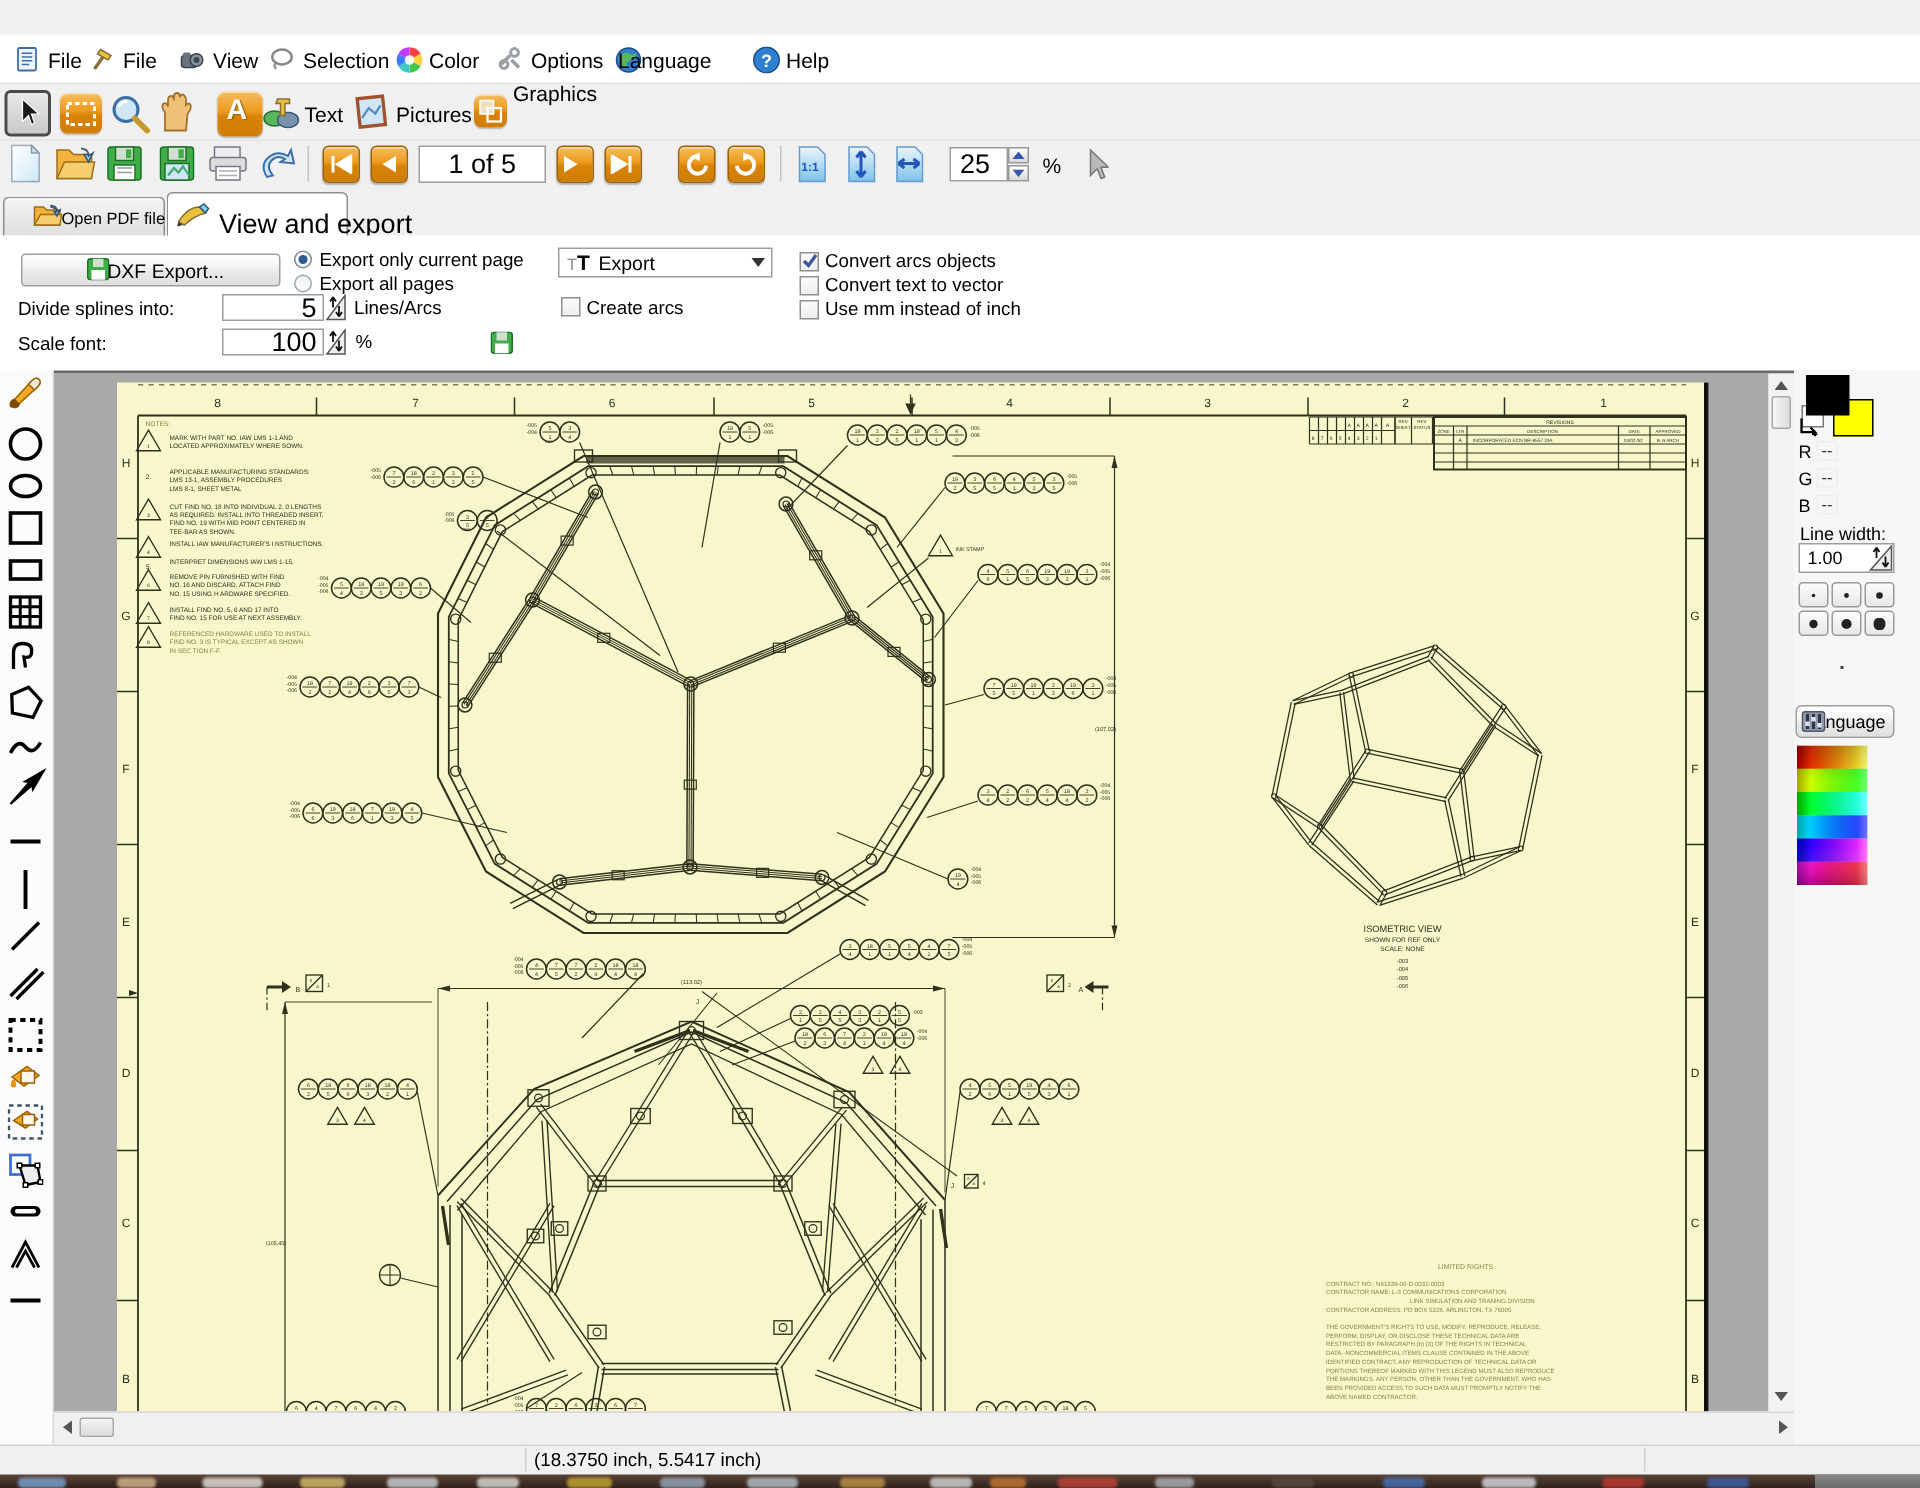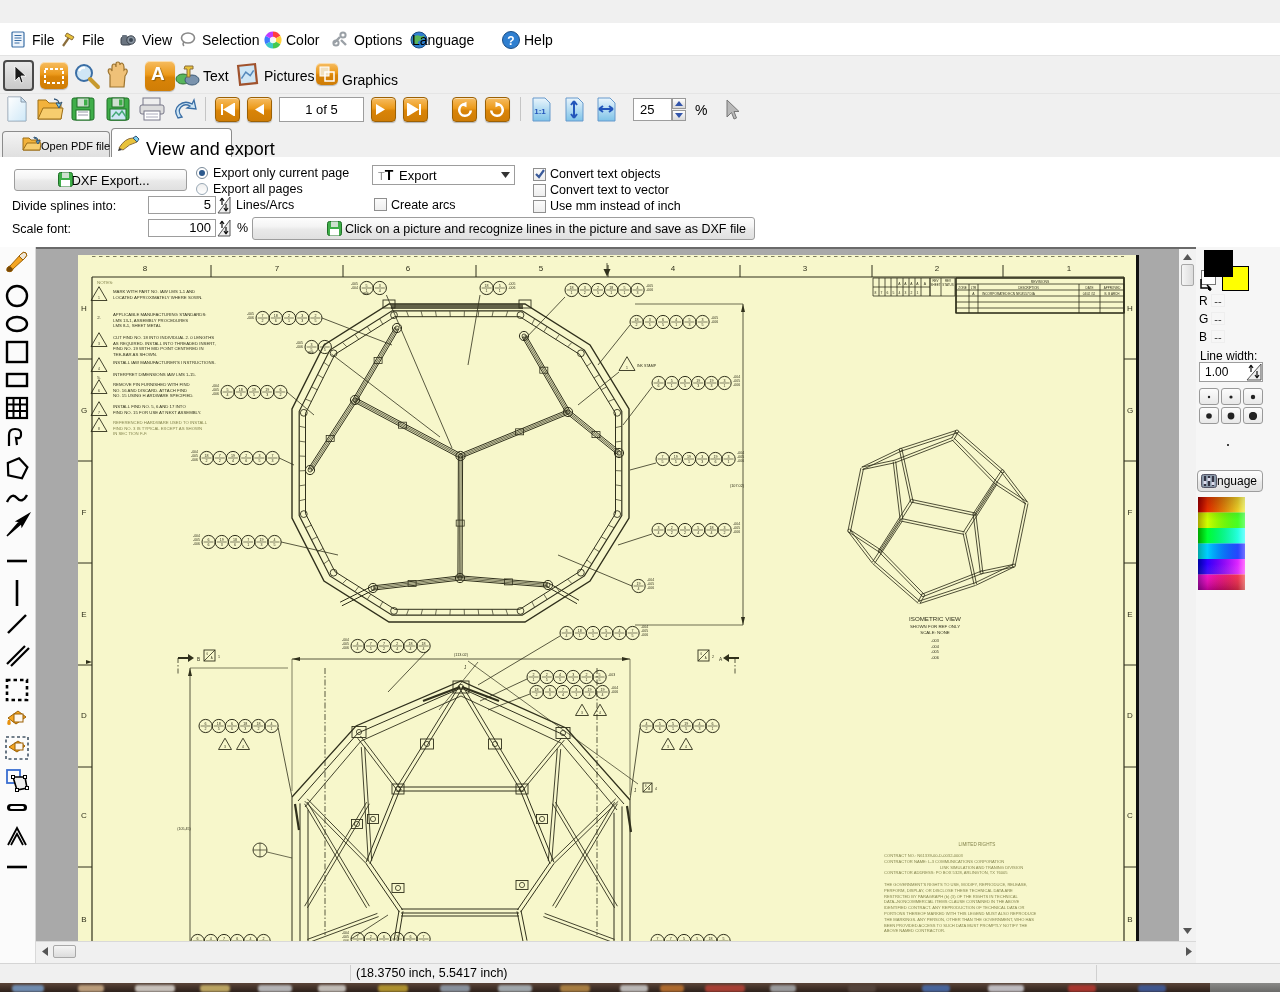--- a/index.html
+++ b/index.html
@@ -9,21 +9,21 @@
 .wbtn{position:absolute;top:0;height:17px;border:1px solid #14161a;border-top:none;border-radius:0 0 4px 4px;box-shadow:inset 0 0 0 1px rgba(255,255,255,.45)}
 #menu{left:0;top:23px;width:1280px;height:33px;background:#fff;border-bottom:1px solid #e3e3e3}
 .mitem{position:absolute;top:0;height:33px;display:flex;align-items:center;font-size:14px;color:#000}
 #tb1{left:0;top:57px;width:1280px;height:37px;background:#f0f0f0;border-bottom:1px solid #e5e5e5}
 #tb2{left:0;top:95px;width:1280px;height:33px;background:#f0f0f0}
 .lbl{position:absolute;font-size:14px;color:#000}
 .navbtn{position:absolute;width:25px;height:25px;border-radius:4px;background:linear-gradient(180deg,#f6bd62,#ec9a1b 45%,#d98408 55%,#cf7d06);box-shadow:inset 0 1px 0 rgba(255,255,255,.5),0 1px 1px rgba(0,0,0,.25);border:1px solid #9c6105}
 .tab{position:absolute;border:1px solid #8c8c8c;border-bottom:none;border-radius:4px 4px 0 0;font-size:13px;color:#000}
 #panel{left:0;top:157px;width:1280px;height:90px;background:#fff}
 .btn{position:absolute;background:linear-gradient(180deg,#fdfdfd,#f4f4f4 40%,#e9e9e9 55%,#e0e0e0);border:1px solid #9d9d9d;border-radius:3px;font-size:13px;color:#000;display:flex;align-items:center;justify-content:center}
-.tbox{position:absolute;background:#fff;border:1px solid #9d9d9d;font-size:13px;color:#000}
+.tbox{position:absolute;background:#fff;border:1px solid #9d9d9d;font-size:18px;color:#000}
 .cb{position:absolute;width:13px;height:13px;background:linear-gradient(180deg,#fbfbfb,#eee);border:1px solid #8f8f8f}
 .slbl{position:absolute;font-size:12.5px;color:#000;white-space:nowrap}
 #canvas{left:36px;top:249px;width:1143px;height:692px;background:#a9a9a9;overflow:hidden}
 #page{position:absolute;left:42px;top:6px;width:1061px;height:688px;background:#f7f7cb;border-right:3px solid #101010}
 #lstrip{left:0;top:247px;width:36px;height:716px;background:#fbfbfb;border-right:1px solid #d9d9d9}
 #rpanel{left:1196px;top:247px;width:84px;height:716px;background:#f6f6f6}
 .sbthumb{position:absolute;background:linear-gradient(90deg,#f5f5f5,#dcdcdc);border:1px solid #a8a8a8;border-radius:2px}
 .sbthumbh{position:absolute;background:linear-gradient(180deg,#f5f5f5,#dcdcdc);border:1px solid #a8a8a8;border-radius:2px}
 #status{left:0;top:963px;width:1280px;height:20px;background:#f0f0f0;border-top:1px solid #d5d5d5}
 #task{left:0;top:983px;width:1280px;height:9px;background:linear-gradient(180deg,#5a4438,#2e211b)}
@@ -109,21 +109,21 @@
     <svg class="abs" style="left:236px;top:62px" width="24" height="26" viewBox="0 0 24 26">
       <rect x="3" y="3" width="17" height="19" fill="#cfe6f5" stroke="#a0522d" stroke-width="2.2" transform="rotate(-6 11 12)"></rect>
       <path d="M5 16 L10 10 L14 14 L18 9" stroke="#5588bb" stroke-width="1.5" fill="none" transform="rotate(-6 11 12)"></path>
     </svg>
     <div class="lbl" style="left:264px;top:68px">Pictures</div>
     <div class="abs" style="left:316px;top:63px;width:22px;height:22px;border-radius:5px;background:linear-gradient(180deg,#f6bd62,#ec9a1b 45%,#d98408 55%,#cf7d06);box-shadow:inset 0 1px 0 rgba(255,255,255,.5),0 1px 1px rgba(0,0,0,.25)"></div>
     <svg class="abs" style="left:319px;top:66px" width="16" height="16" viewBox="0 0 16 16">
       <rect x="1" y="1" width="9" height="9" fill="#f0e0c0" stroke="#fff"></rect>
       <rect x="6" y="6" width="9" height="9" fill="none" stroke="#fff" stroke-width="1.5"></rect>
     </svg>
-    <div class="lbl" style="left:342px;top:72px">Graphics</div>
+    <div class="lbl" style="left:342px;top:54px">Graphics</div>
     <div id="tb2" class="abs"></div>
     <svg class="abs" style="left:5px;top:96px" width="24" height="26" viewBox="0 0 24 26">
       <path d="M3 1 h13 l5 5 v19 h-18 Z" fill="#fff" stroke="#8899aa"></path>
       <path d="M3 1 h13 l5 5 v19 h-18 Z" fill="url(#pg)" opacity="0.5"></path>
       <defs>
         <linearGradient id="pg" x1="0" y1="0" x2="1" y2="1">
           <stop offset="0" stop-color="#fff"></stop>
           <stop offset="1" stop-color="#9fd1f0"></stop>
         </linearGradient>
       </defs>
@@ -262,42 +262,41 @@
     <div class="slbl" style="left:399px;top:168px;font-size:13px">Export</div>
     <svg class="abs" style="left:501px;top:172px" width="9" height="6" viewBox="0 0 9 6">
       <path d="M0 0 L9 0 L4.5 6 Z" fill="#333"></path>
     </svg>
     <div class="cb" style="left:533px;top:168px"></div>
     <svg class="abs" style="left:534px;top:168px" width="12" height="12" viewBox="0 0 12 12">
       <path d="M2 6 L5 9 L10 2" stroke="#3a5a9a" stroke-width="2.2" fill="none"></path>
     </svg>
     <div class="cb" style="left:533px;top:184px"></div>
     <div class="cb" style="left:533px;top:200px"></div>
-    <div class="slbl" style="left:550px;top:167px">Convert text objects</div>
+    <div class="slbl" style="left:550px;top:167px">Convert arcs objects</div>
     <div class="slbl" style="left:550px;top:183px">Convert text to vector</div>
     <div class="slbl" style="left:550px;top:199px">Use mm instead of inch</div>
     <div class="slbl" style="left:12px;top:199px">Divide splines into:</div>
     <div class="tbox" style="left:148px;top:196px;width:68px;height:18px;text-align:right;line-height:16px;padding-right:4px">5</div>
     <svg class="abs" style="left:217px;top:196px" width="14" height="18" viewBox="0 0 14 18">
       <path d="M13 1 L13 17 L1 17 Z" fill="#eee" stroke="#555"></path>
       <path d="M4 6 L4 13 M4 6 L2 9 M4 6 L6 9" stroke="#111" stroke-width="1.2" transform="translate(1,-4)"></path>
       <path d="M9 8 L9 15 M9 15 L7 12 M9 15 L11 12" stroke="#111" stroke-width="1.2"></path>
     </svg>
     <div class="slbl" style="left:236px;top:198px">Lines/Arcs</div>
     <div class="cb" style="left:374px;top:198px"></div>
     <div class="slbl" style="left:391px;top:198px">Create arcs</div>
     <div class="slbl" style="left:12px;top:222px">Scale font:</div>
     <div class="tbox" style="left:148px;top:219px;width:68px;height:18px;text-align:right;line-height:16px;padding-right:4px">100</div>
     <svg class="abs" style="left:217px;top:219px" width="14" height="18" viewBox="0 0 14 18">
       <path d="M13 1 L13 17 L1 17 Z" fill="#eee" stroke="#555"></path>
       <path d="M4 6 L4 13 M4 6 L2 9 M4 6 L6 9" stroke="#111" stroke-width="1.2" transform="translate(1,-4)"></path>
       <path d="M9 8 L9 15 M9 15 L7 12 M9 15 L11 12" stroke="#111" stroke-width="1.2"></path>
     </svg>
     <div class="slbl" style="left:237px;top:221px">%</div>
-    <div class="btn" style="left:252px;top:217px;width:503px;height:23px;font-size:12.5px;justify-content:flex-start;padding-left:92px">Click on a picture and recognize lines in the picture and save as DXF file</div>
     <svg class="abs" style="left:327px;top:221px" width="15" height="15" viewBox="0 0 15 15">
       <rect x="0.5" y="0.5" width="14" height="14" rx="2" fill="#3fae49" stroke="#1f7027"></rect>
       <rect x="4" y="0.5" width="7" height="5.5" fill="#cfe0d0"></rect>
       <rect x="3" y="8" width="9" height="6.5" fill="#fff"></rect>
     </svg>
     <div class="abs" style="left:36px;top:247px;width:1160px;height:2px;background:#6a6a6a"></div>
     <div id="canvas" class="abs">
       <div id="page"><svg width="1058" height="686" viewBox="0 0 1058 686" font-family="Liberation Sans, sans-serif" shape-rendering="geometricPrecision">
           <line x1="14.0" y1="22.0" x2="1046.0" y2="22.0" stroke="#30301c" stroke-width="1.2"></line>
           <line x1="14.0" y1="22.0" x2="14.0" y2="686.0" stroke="#30301c" stroke-width="1.2"></line>

